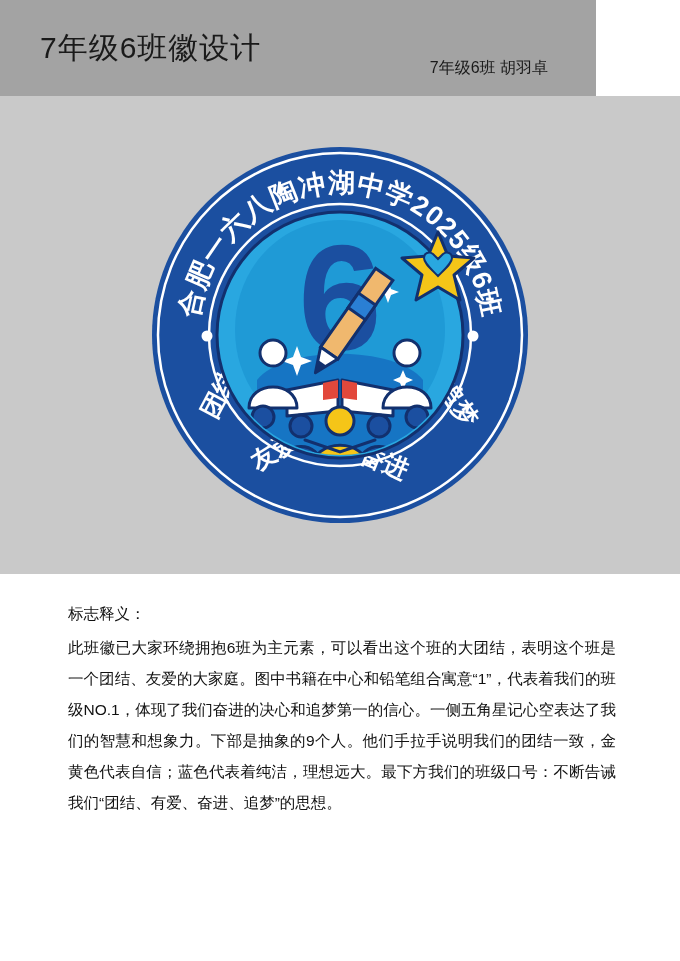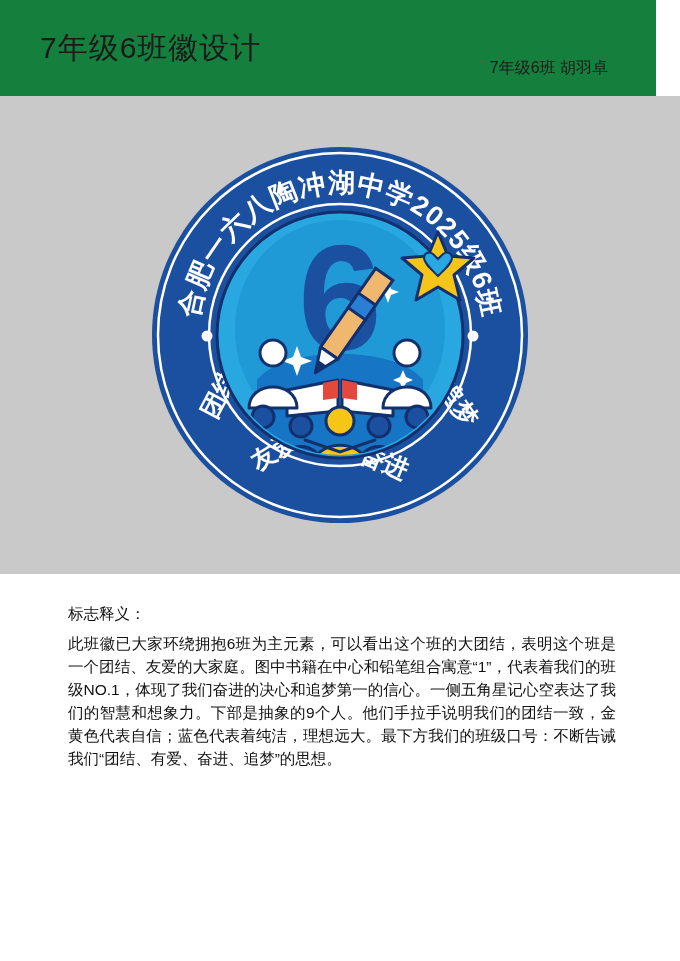--- a/index.html
+++ b/index.html
@@ -17,23 +17,23 @@
     position: relative;
     width: 680px;
     height: 961px;
     background: #ffffff;
   }
   
   .header {
     position: absolute;
     left: 0;
     top: 0;
-    width: 656px;
+    width: 596px;
     height: 96px;
-    background: #15803d;
+    background: #a3a3a3;
   }
   .title {
     position: absolute;
     left: 40px;
     top: 28px;
     font-size: 30px;
     color: #1a1a1a;
     letter-spacing: 1px;
     white-space: nowrap;
   }
@@ -77,21 +77,21 @@
     top: 30px;
     font-size: 15.5px;
     color: #111111;
   }
   .caption-body {
     position: absolute;
     left: 68px;
     top: 58px;
     width: 548px;
     font-size: 15.5px;
-    line-height: 23px;
+    line-height: 31px;
     color: #111111;
     text-align: justify;
     text-justify: inter-character;
   }
 </style>
 </head>
 <body>
 
 <div class="page">
 

